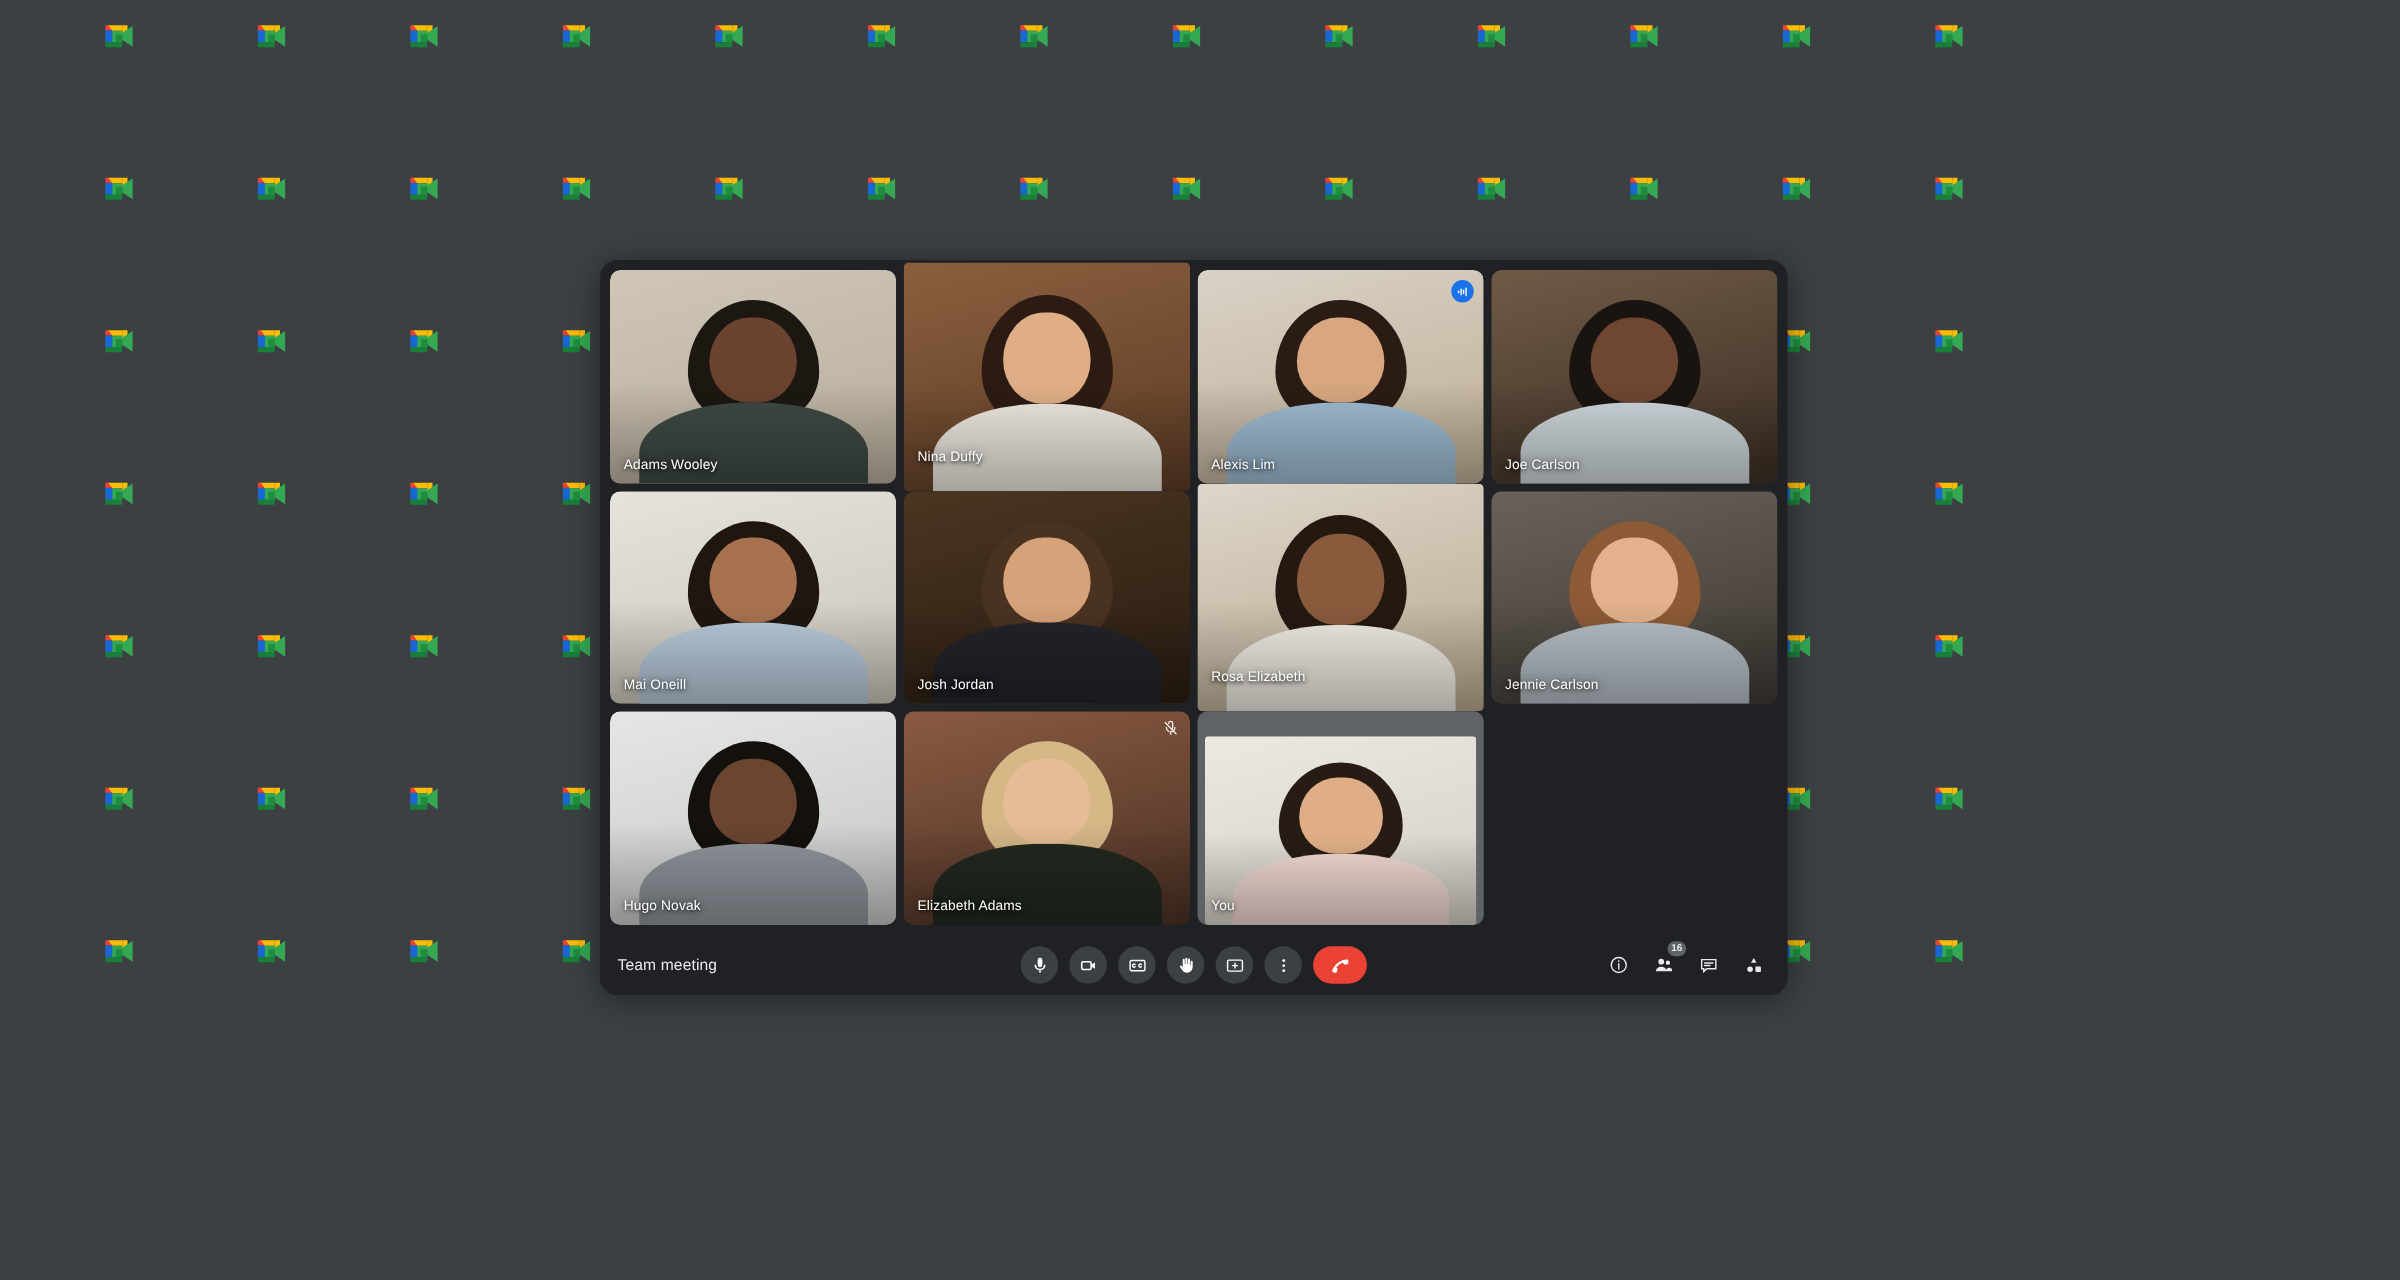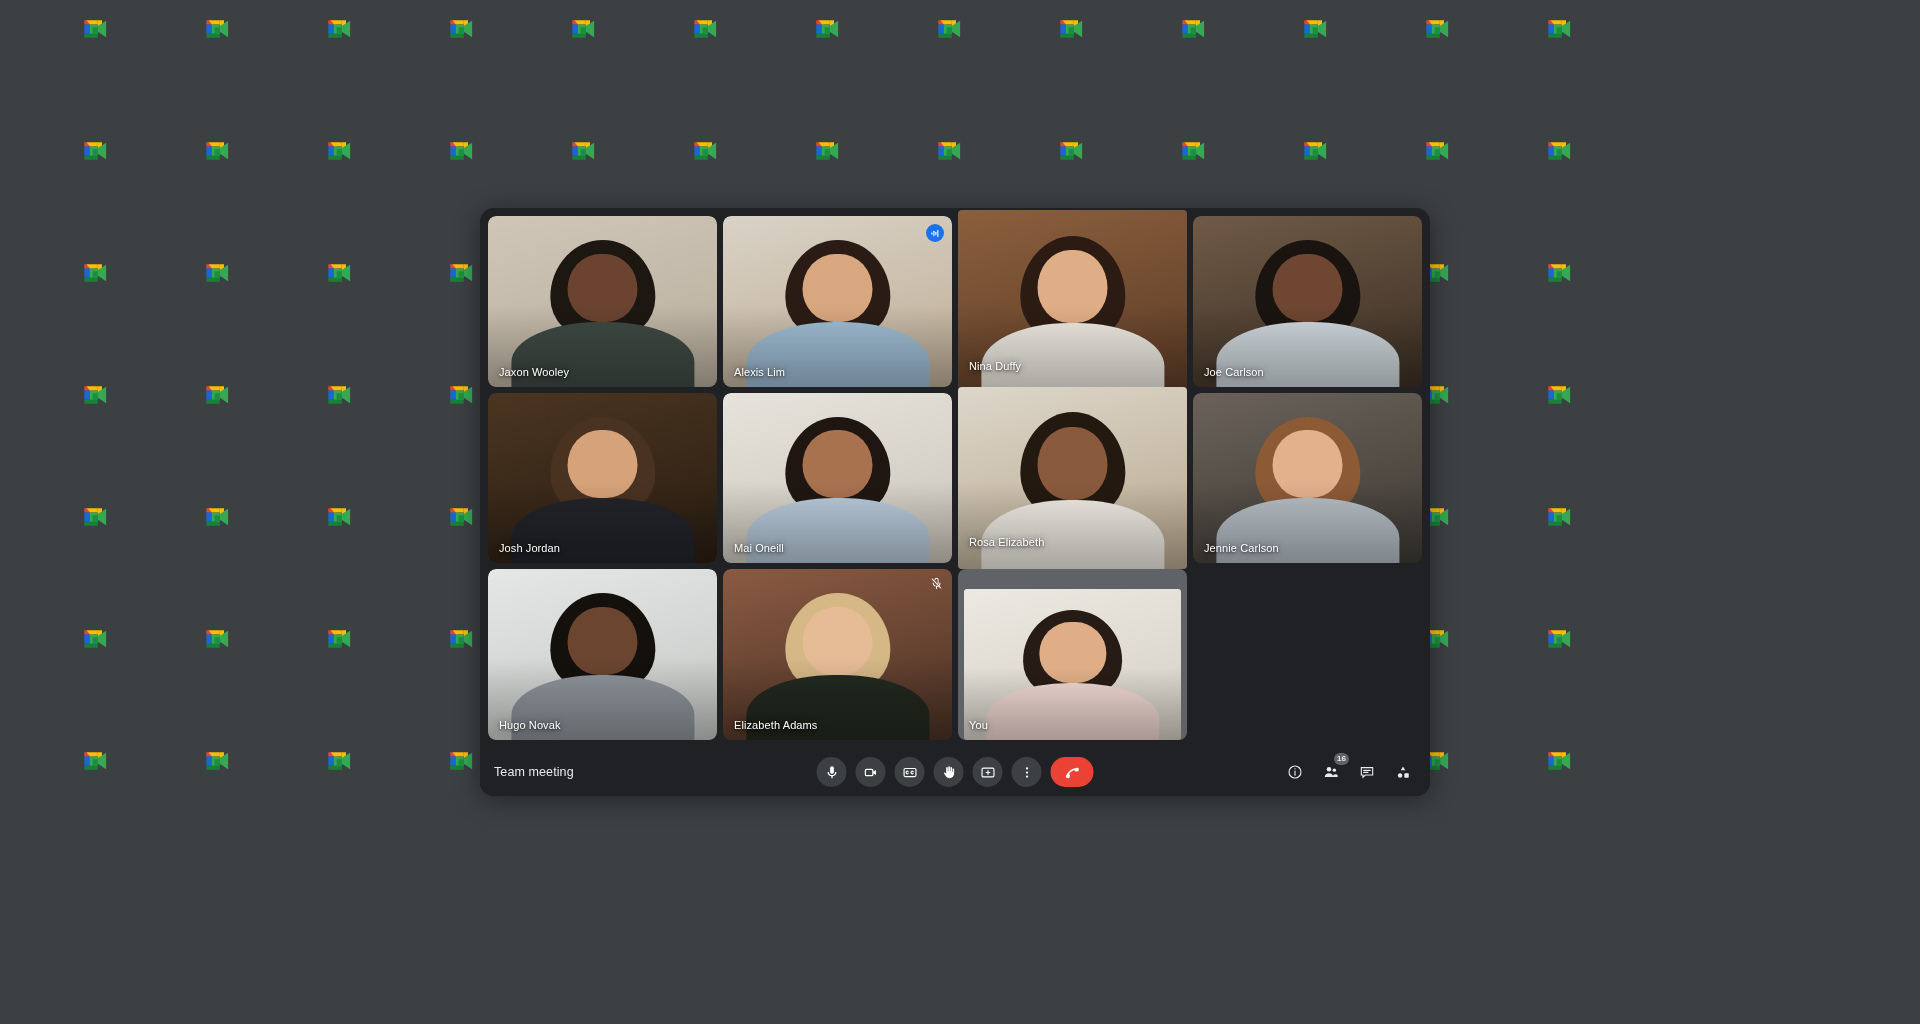--- a/index.html
+++ b/index.html
@@ -1313,79 +1313,79 @@
 
   <div id="video-grid">
       <div class="tile">
         <div class="photo">
           <div class="bg" style="background: linear-gradient(165deg, rgb(207, 198, 184) 0%, rgb(185, 174, 157) 100%);"></div>
           <div class="hair" style="background: rgb(29, 23, 18); width: 46%; height: 58%; top: 14%;"></div>
           <div class="torso" style="background: rgb(63, 74, 68); width: 80%; height: 38%;"></div>
           <div class="head" style="background: rgb(107, 67, 48); width: 31%; height: 40%; top: 22%;"></div>
           <div class="shade"></div>
         </div>
-        <div class="tile-name">Jaxon Wooley</div>
+        <div class="tile-name">Adams Wooley</div>
+      </div>
+      <div class="tile bleed">
+        <div class="photo">
+          <div class="bg" style="background: linear-gradient(165deg, rgb(138, 95, 61) 0%, rgb(93, 60, 38) 100%);"></div>
+          <div class="hair" style="background: rgb(43, 27, 19); width: 46%; height: 58%; top: 14%;"></div>
+          <div class="torso" style="background: rgb(238, 234, 226); width: 80%; height: 38%;"></div>
+          <div class="head" style="background: rgb(224, 174, 134); width: 31%; height: 40%; top: 22%;"></div>
+          <div class="shade"></div>
+        </div>
+        <div class="tile-name">Nina Duffy</div>
       </div>
       <div class="tile">
         <div class="photo">
           <div class="bg" style="background: linear-gradient(165deg, rgb(217, 210, 198) 0%, rgb(191, 174, 150) 100%);"></div>
           <div class="hair" style="background: rgb(42, 28, 20); width: 46%; height: 58%; top: 14%;"></div>
           <div class="torso" style="background: rgb(159, 189, 212); width: 80%; height: 38%;"></div>
           <div class="head" style="background: rgb(216, 167, 127); width: 31%; height: 40%; top: 22%;"></div>
           <div class="shade"></div>
         </div>
         <div class="speaker-badge">
           <svg viewBox="0 0 24 24" fill="#fff">
             <rect x="3" y="9.5" width="2.4" height="5" rx="1.2"></rect>
             <rect x="7.3" y="6" width="2.4" height="12" rx="1.2"></rect>
             <rect x="11.6" y="8" width="2.4" height="8" rx="1.2"></rect>
             <rect x="15.9" y="4.5" width="2.4" height="15" rx="1.2"></rect>
           </svg>
         </div>
         <div class="tile-name">Alexis Lim</div>
       </div>
-      <div class="tile bleed">
-        <div class="photo">
-          <div class="bg" style="background: linear-gradient(165deg, rgb(138, 95, 61) 0%, rgb(93, 60, 38) 100%);"></div>
-          <div class="hair" style="background: rgb(43, 27, 19); width: 46%; height: 58%; top: 14%;"></div>
-          <div class="torso" style="background: rgb(238, 234, 226); width: 80%; height: 38%;"></div>
-          <div class="head" style="background: rgb(224, 174, 134); width: 31%; height: 40%; top: 22%;"></div>
-          <div class="shade"></div>
-        </div>
-        <div class="tile-name">Nina Duffy</div>
-      </div>
       <div class="tile">
         <div class="photo">
           <div class="bg" style="background: linear-gradient(165deg, rgb(111, 90, 70) 0%, rgb(60, 47, 36) 100%);"></div>
           <div class="hair" style="background: rgb(26, 20, 16); width: 46%; height: 58%; top: 14%;"></div>
           <div class="torso" style="background: rgb(207, 216, 221); width: 80%; height: 38%;"></div>
           <div class="head" style="background: rgb(110, 70, 49); width: 31%; height: 40%; top: 22%;"></div>
           <div class="shade"></div>
         </div>
         <div class="tile-name">Joe Carlson</div>
       </div>
       <div class="tile">
         <div class="photo">
+          <div class="bg" style="background: linear-gradient(165deg, rgb(230, 227, 220) 0%, rgb(203, 198, 187) 100%);"></div>
+          <div class="hair" style="background: rgb(31, 22, 17); width: 46%; height: 58%; top: 14%;"></div>
+          <div class="torso" style="background: rgb(185, 203, 219); width: 80%; height: 38%;"></div>
+          <div class="head" style="background: rgb(169, 114, 79); width: 31%; height: 40%; top: 22%;"></div>
+          <div class="shade"></div>
+        </div>
+        <div class="tile-name">Mai Oneill</div>
+      </div>
+      <div class="tile">
+        <div class="photo">
           <div class="bg" style="background: linear-gradient(165deg, rgb(74, 53, 32) 0%, rgb(42, 29, 18) 100%);"></div>
           <div class="hair" style="background: rgb(74, 50, 33); width: 46%; height: 58%; top: 14%;"></div>
           <div class="torso" style="background: rgb(34, 36, 42); width: 80%; height: 38%;"></div>
           <div class="head" style="background: rgb(214, 162, 121); width: 31%; height: 40%; top: 22%;"></div>
           <div class="shade"></div>
         </div>
         <div class="tile-name">Josh Jordan</div>
-      </div>
-      <div class="tile">
-        <div class="photo">
-          <div class="bg" style="background: linear-gradient(165deg, rgb(230, 227, 220) 0%, rgb(203, 198, 187) 100%);"></div>
-          <div class="hair" style="background: rgb(31, 22, 17); width: 46%; height: 58%; top: 14%;"></div>
-          <div class="torso" style="background: rgb(185, 203, 219); width: 80%; height: 38%;"></div>
-          <div class="head" style="background: rgb(169, 114, 79); width: 31%; height: 40%; top: 22%;"></div>
-          <div class="shade"></div>
-        </div>
-        <div class="tile-name">Mai Oneill</div>
       </div>
       <div class="tile bleed">
         <div class="photo">
           <div class="bg" style="background: linear-gradient(165deg, rgb(221, 214, 202) 0%, rgb(185, 169, 143) 100%);"></div>
           <div class="hair" style="background: rgb(36, 25, 17); width: 46%; height: 58%; top: 14%;"></div>
           <div class="torso" style="background: rgb(240, 236, 228); width: 80%; height: 38%;"></div>
           <div class="head" style="background: rgb(138, 90, 60); width: 31%; height: 40%; top: 22%;"></div>
           <div class="shade"></div>
         </div>
         <div class="tile-name">Rosa Elizabeth</div>

